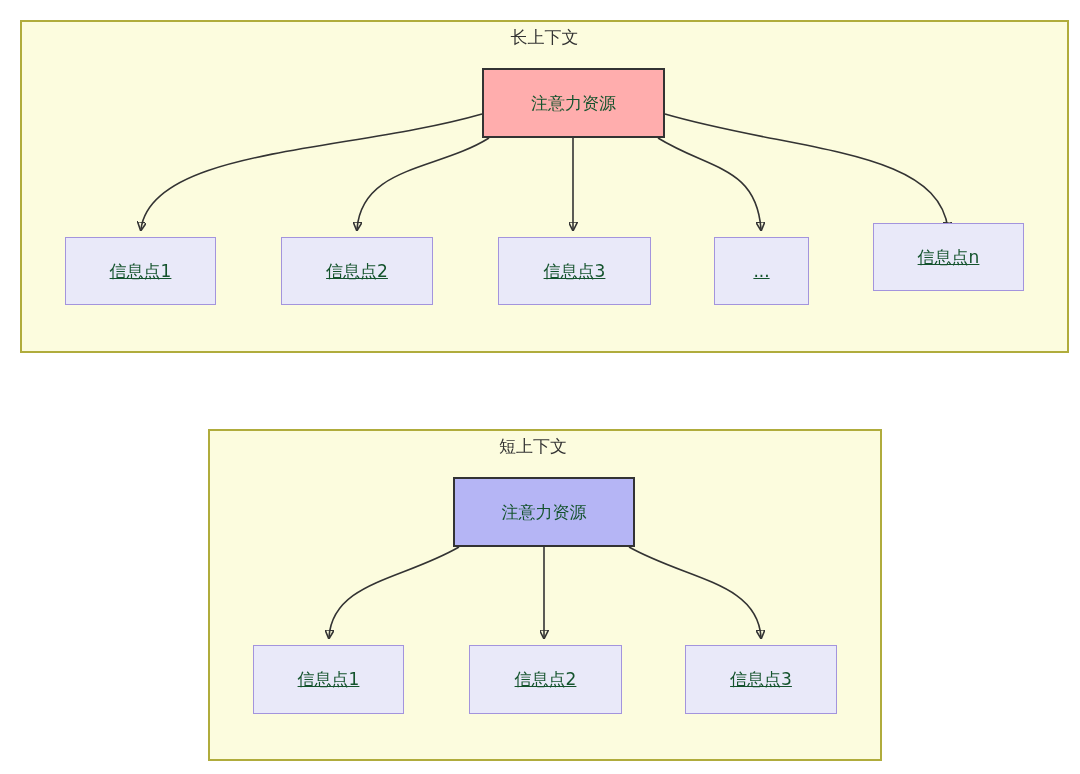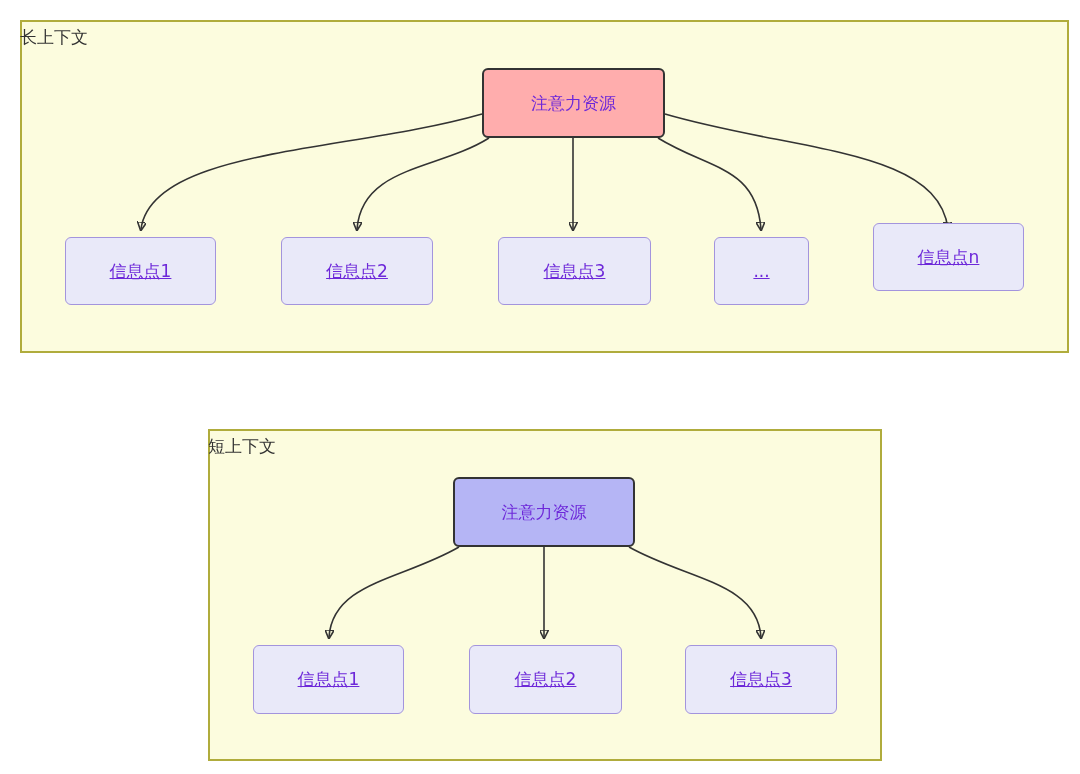--- a/index.html
+++ b/index.html
@@ -20,36 +20,35 @@
   .panel {
     position: absolute;
     background: #fcfcde;
     border: 2px solid #b0ac3c;
   }
   #panel-long  { left: 20px;  top: 20px;  width: 1049px; height: 333px; }
   #panel-short { left: 208px; top: 429px; width: 674px;  height: 332px; }
 
   .panel-title {
     position: absolute;
-    text-align: left;
+    text-align: center;
     font-size: 17px;
     color: #333333;
   }
   #title-long  { left: 20px;  top: 26px;  width: 1049px; }
   #title-short { left: 208px; top: 435px; width: 650px; }
 
   .node {
     position: absolute;
     display: flex;
     align-items: center;
     justify-content: center;
     font-size: 17px;
-    color: #6d28d9;
+    color: #14532d;
     white-space: nowrap;
-    border-radius: 6px;
   }
   .hub {
     border: 2px solid #333333;
   }
   .hub-pink   { background: #ffadad; }
   .hub-purple { background: #b5b5f5; }
   .child {
     background: #e9e9f9;
     border: 1.5px solid #a394dd;
     text-decoration: underline;

